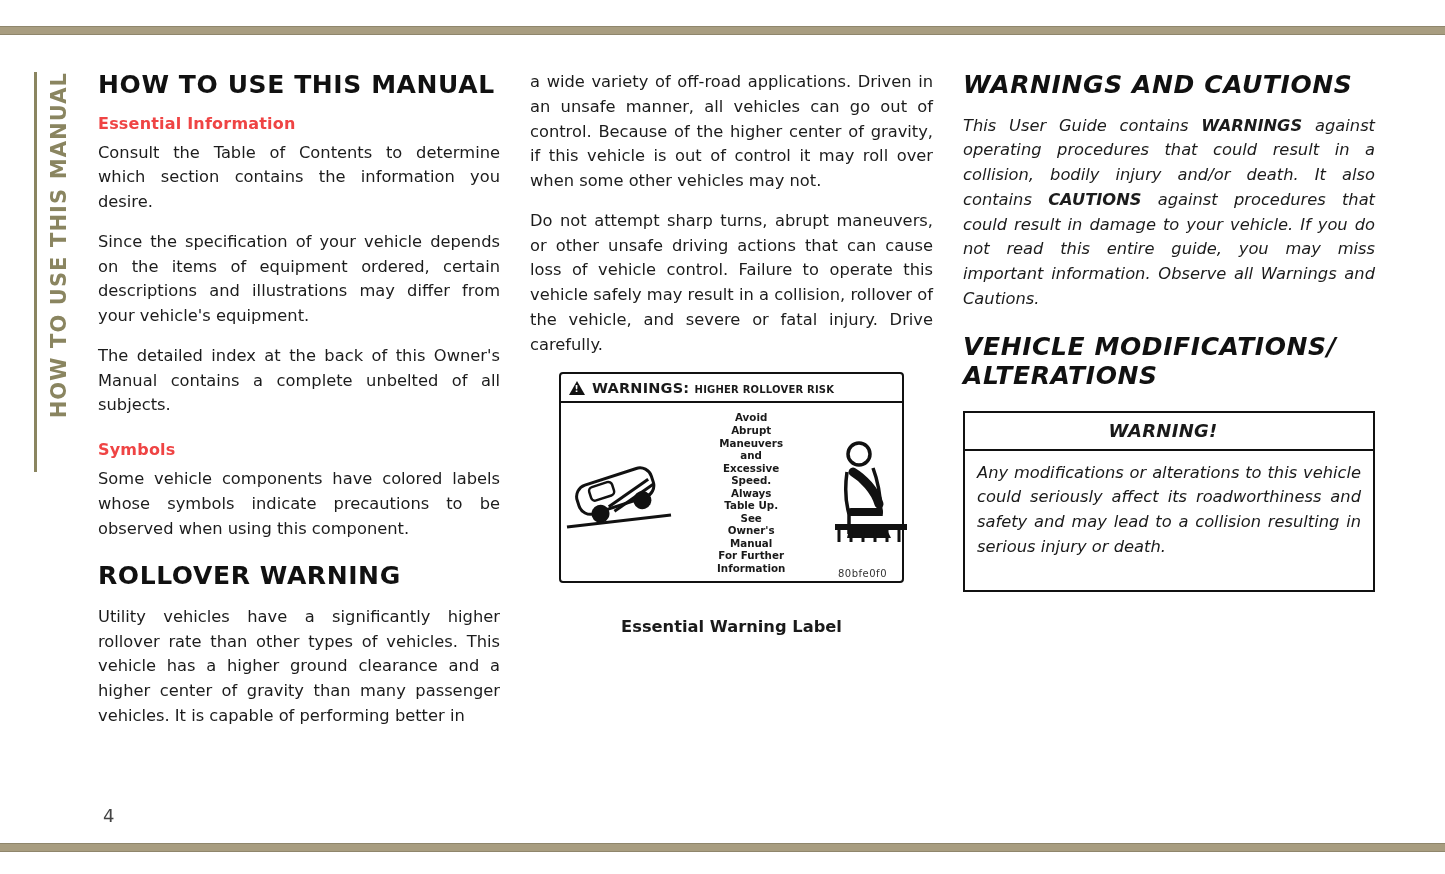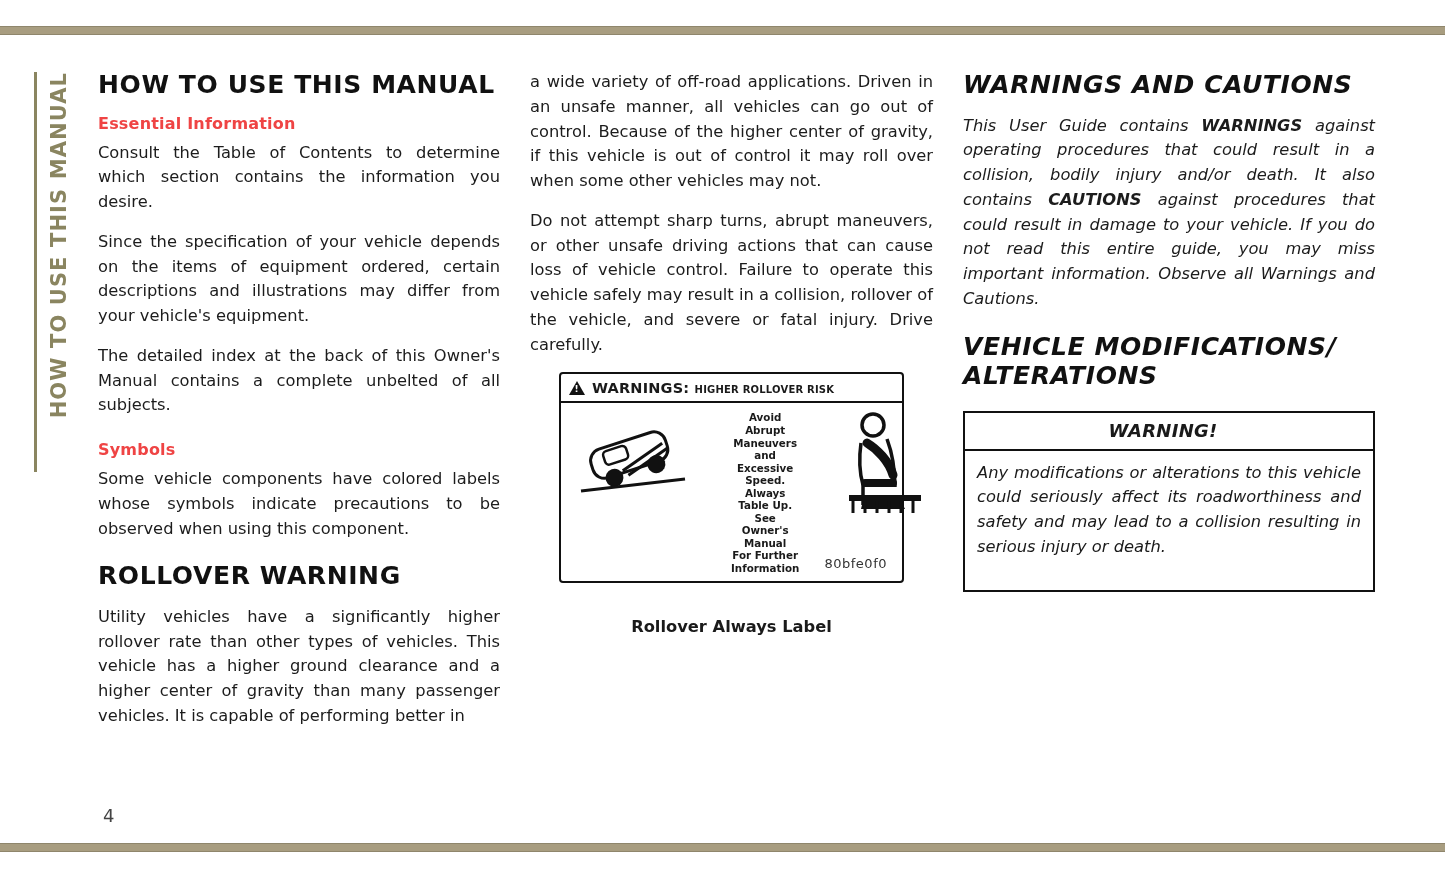--- a/index.html
+++ b/index.html
@@ -147,22 +147,22 @@
   .label-head-text {
     font-size: 14.5px;
     font-weight: bold;
     letter-spacing: 0.2px;
   }
   .label-head-text .small {
     font-size: 10px;
   }
   .label-body {
     display: flex;
-    align-items: flex-start;
-    padding: 6px 4px 4px 18px;
+    align-items: center;
+    padding: 6px 4px 4px 4px;
     min-height: 118px;
     gap: 40px;
   }
   .label-left {
     width: 112px;
     display: flex;
     align-items: center;
     justify-content: center;
   }
   .label-mid {
@@ -180,22 +180,22 @@
   }
   .label-right {
     width: 92px;
     display: flex;
     align-items: center;
     justify-content: center;
   }
   .fig-code {
     position: absolute;
     right: 46px;
-    bottom: 12px;
-    font-size: 13px;
+    bottom: 4px;
+    font-size: 10px;
     color: #333;
     letter-spacing: 0.5px;
   }
   .fig-caption {
     text-align: center;
     font-size: 16.3px;
     font-weight: bold;
     margin: 34px 0 14px 0;
   }
 
@@ -301,21 +301,21 @@
                 <path d="M22 74 L50 74" stroke="#111" stroke-width="8" stroke-linecap="round"></path>
                 <rect x="6" y="86" width="72" height="6" fill="#111"></rect>
                 <path d="M10 92 L10 104 M22 92 L22 104 M34 92 L34 104 M46 92 L46 104 M58 92 L58 104 M70 92 L70 104" stroke="#111" stroke-width="3"></path>
               </svg>
             </div>
           </div>
         </div>
         <div class="fig-code">80bfe0f0</div>
       </div>
 
-      <div class="fig-caption">Rollover Always Label</div>
+      <div class="fig-caption">Essential Warning Label</div>
 
     </div>
 
     <div class="col c3">
       <h1 class="sect">WARNINGS AND CAUTIONS</h1>
       <p class="body"><span>This User Guide contains </span><span class="bold-inline">WARNINGS</span><span> against operating procedures that could result in a collision, bodily injury and/or death. It also contains </span><span class="bold-inline">CAUTIONS</span><span> against procedures that could result in damage to your vehicle. If you do not read this entire guide, you may miss important information. Observe all Warnings and Cautions.</span></p>
 
       <h1 class="sect second">VEHICLE MODIFICATIONS/ ALTERATIONS</h1>
 
       <div class="warnbox">

